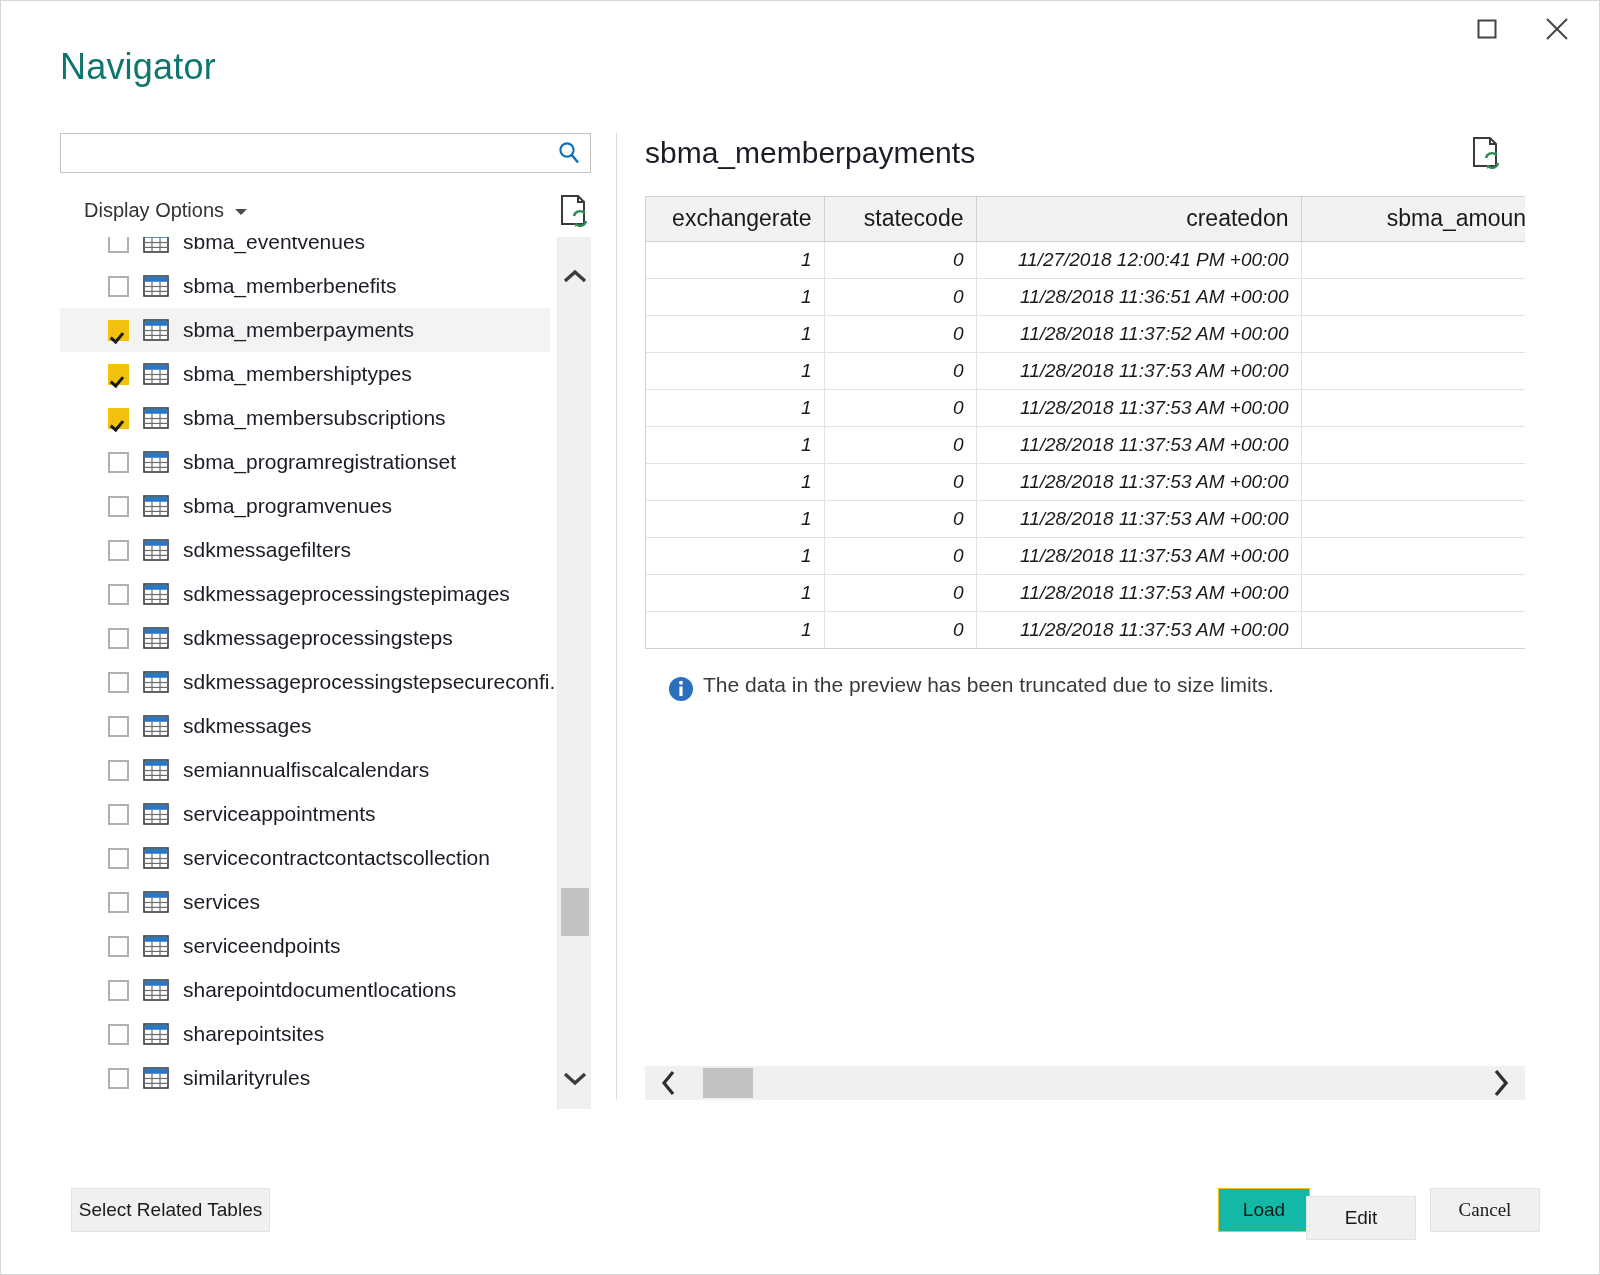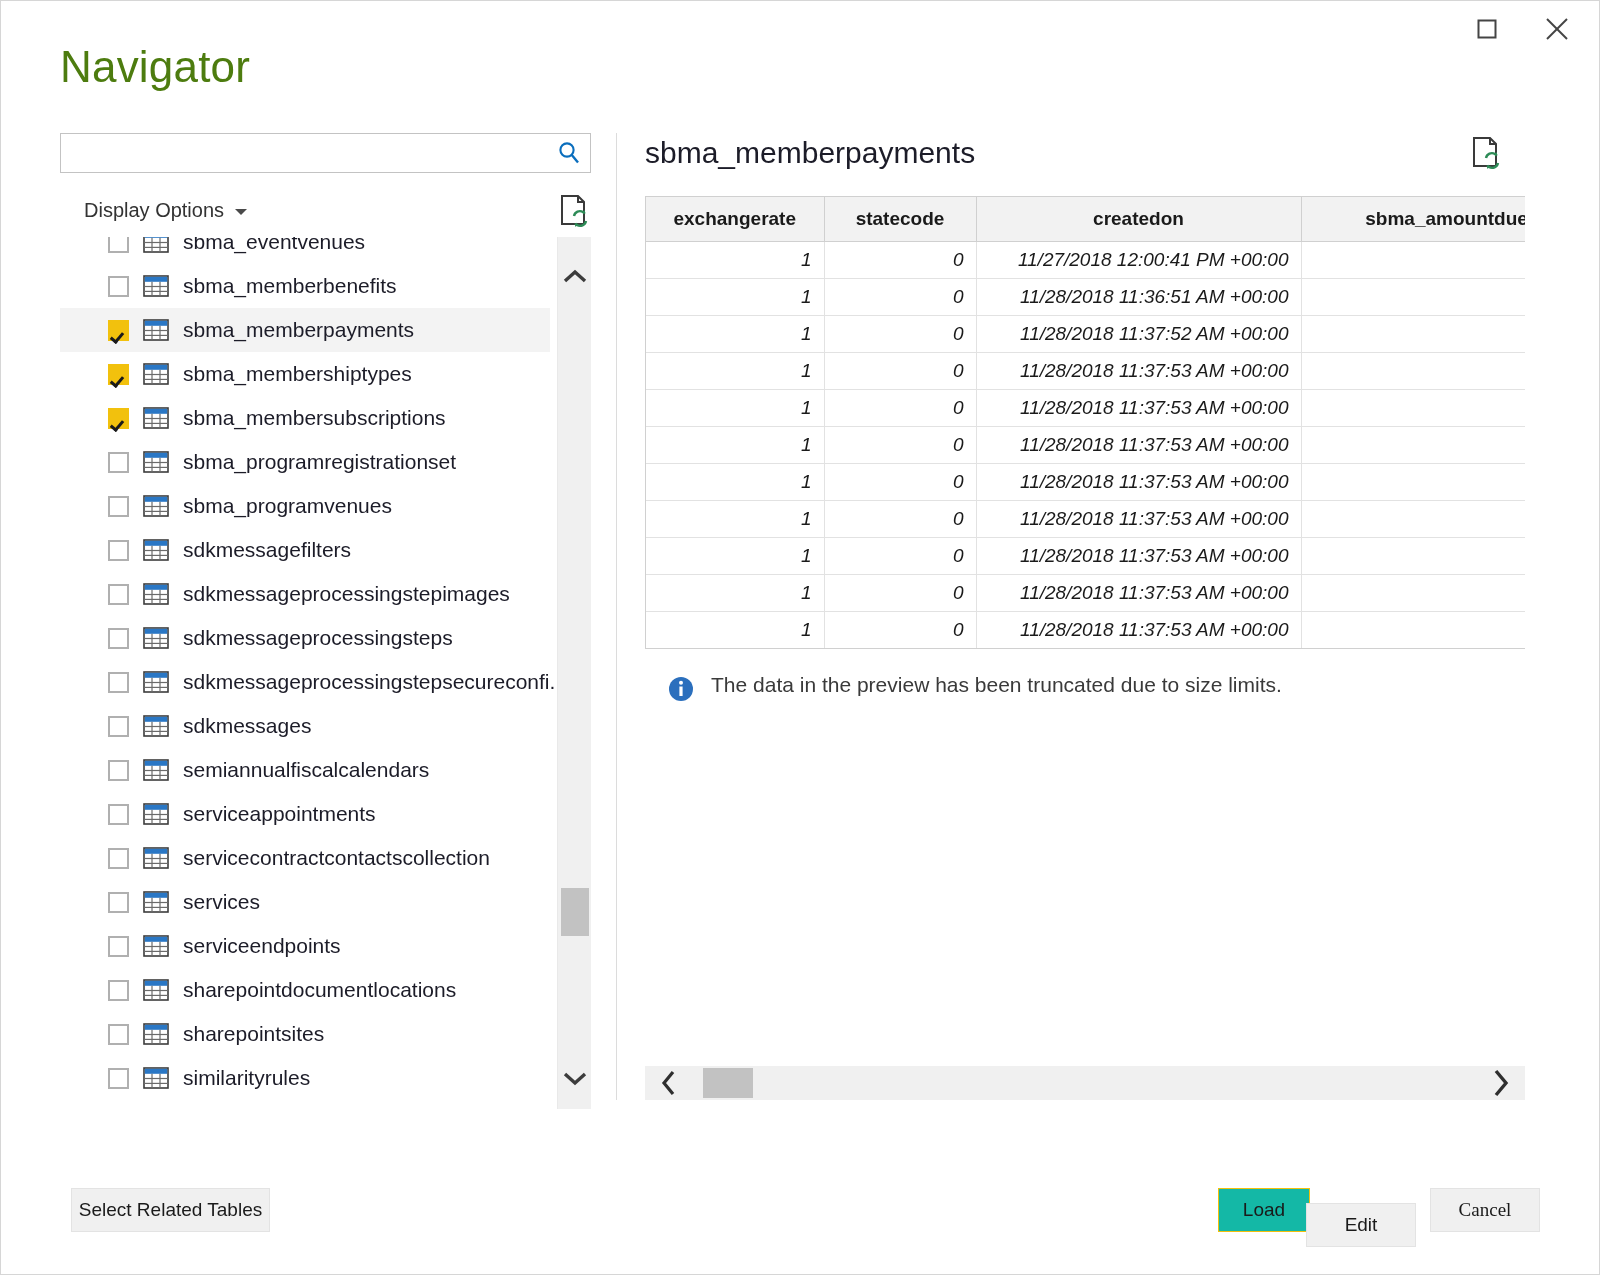--- a/index.html
+++ b/index.html
@@ -25,21 +25,21 @@
   .win-btn {
     width: 40px; height: 40px;
     display: flex; align-items: center; justify-content: center;
     color: #444; cursor: pointer;
   }
   .win-btn svg { display: block; }
 
   
   .dlg-title {
     position: absolute; left: 59px; top: 42px;
-    font-size: 44px; font-weight: 400; color: #4d7c0f;
+    font-size: 36px; font-weight: 400; color: #0f766e;
     letter-spacing: 0.2px;
     line-height: 48px;
   }
 
   
   .left-panel {
     position: absolute; left: 59px; top: 132px;
     width: 531px; height: 966px;
   }
   .search-wrap {
@@ -187,22 +187,22 @@
     background: #fff;
     overflow: hidden;
   }
   table.preview {
     border-collapse: collapse;
     table-layout: fixed;
     width: 1000px;
   }
   table.preview th {
     background: #f2f2f2;
-    font-size: 19px; font-weight: bold; color: #1a1a1a;
-    text-align: center;
+    font-size: 23px; font-weight: normal; color: #1a1a1a;
+    text-align: right;
     padding: 8px 12px;
     height: 44px;
     border-right: 1px solid #d0d0d0;
     border-bottom: 1px solid #d0d0d0;
     white-space: nowrap;
     overflow: hidden;
   }
   table.preview td {
     font-size: 19px; font-style: italic; color: #1a1a1a;
     height: 37px;
@@ -214,21 +214,21 @@
   }
   table.preview td.num { text-align: right; }
   table.preview tr:last-child td { border-bottom: none; }
   .col-ex   { width: 178px; }
   .col-st   { width: 152px; }
   .col-cr   { width: 325px; }
   .col-amt  { width: 345px; }
 
   .notice {
     margin-top: 24px;
-    display: flex; align-items: flex-start; gap: 16px;
+    display: flex; align-items: flex-start; gap: 8px;
     padding-left: 22px;
   }
   .info-icon { flex: 0 0 auto; margin-top: 2px; }
   .notice-text {
     font-size: 21px; color: #3a3a3a;
   }
 
   
   .hscroll {
     position: absolute; left: 0; bottom: 0;
@@ -261,21 +261,21 @@
     font-family: "Liberation Sans", sans-serif;
     font-size: 19px; color: #1a1a1a;
     display: flex; align-items: center; justify-content: center;
     cursor: pointer;
   }
   .btn-related { left: 70px; top: 32px; width: 199px; }
   .btn-load {
     right: 291px; top: 32px; width: 92px;
     background: #14b8a6; border-color: #f2c10d;
   }
-  .btn-edit  { right: 185px; top: 47px; width: 110px; }
+  .btn-edit  { right: 185px; top: 40px; width: 110px; }
   .btn-cancel{ right: 61px;  top: 32px; width: 110px; font-family: Liberation Serif, serif; }
 </style>
 </head>
 <body>
 
 <div id="dialog">
 
   <div class="win-controls">
     <div class="win-btn">
       <svg width="22" height="22" viewBox="0 0 22 22">

